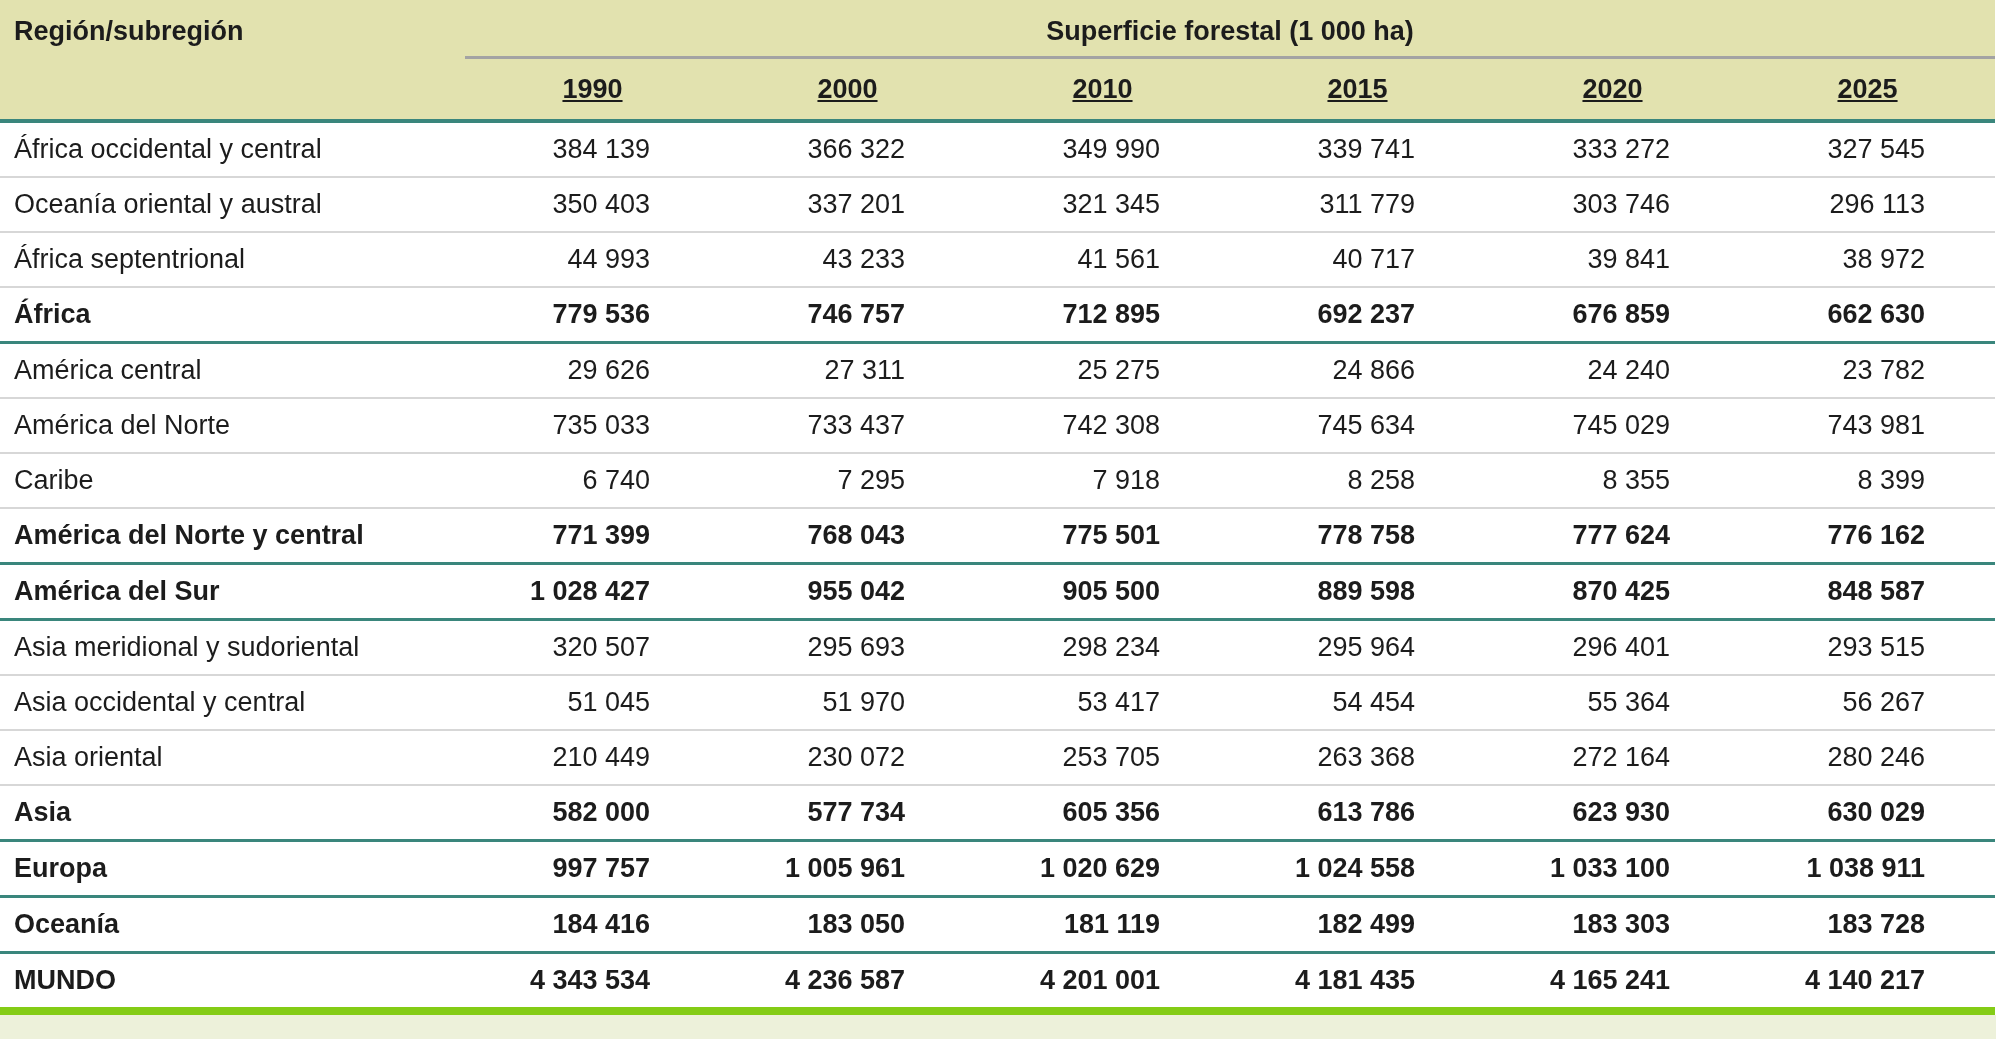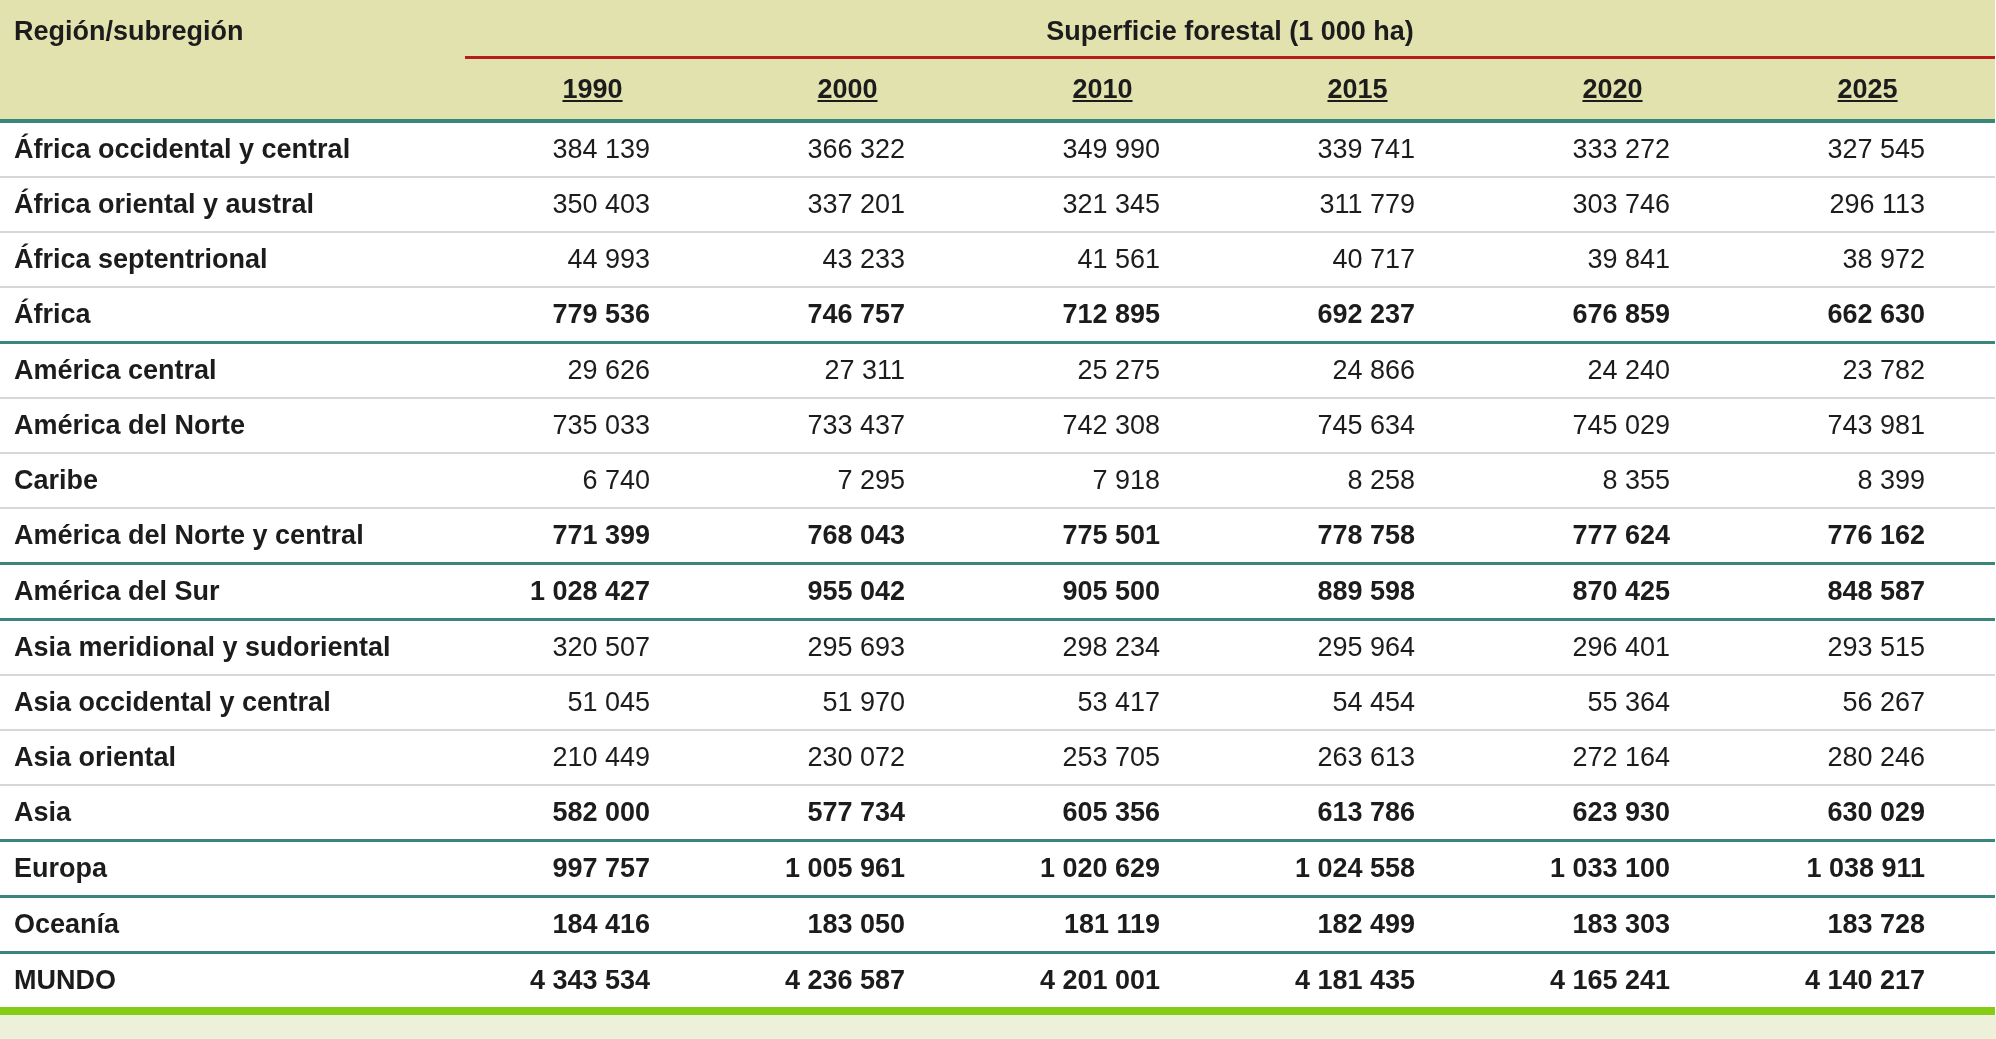--- a/index.html
+++ b/index.html
@@ -16,36 +16,36 @@
 
   thead th { background:#e2e2af; font-weight:bold; font-size:27px; }
   th.region-head {
     text-align:left; vertical-align:top;
     padding:16px 0 0 14px;
   }
   th.group-head {
     text-align:center; vertical-align:top;
     padding:16px 0 0 0;
     height:40px;
-    border-bottom:3px solid #b91c1c;
+    border-bottom:3px solid #a3a3a3;
   }
   th.year-head {
     text-align:center;
     height:58px;
     border-bottom:4px solid #3a867c;
     text-decoration:underline;
   }
   th.region-head { border-bottom:4px solid #3a867c; }
 
   tbody td {
     height:51px; font-size:27px;
     border-bottom:2px solid #d7d7d7;
     background:#ffffff;
   }
-  td.region { text-align:left; padding-left:14px;font-weight:bold; }
+  td.region { text-align:left; padding-left:14px; }
   td.val    { text-align:right; padding-right:70px; }
   tr.total-row td { font-weight:bold; border-bottom:3px solid #3a867c; }
   tbody tr:last-child td { border-bottom:8px solid #84cc16; }
 
   .footer-strip {
     width:1996px; height:34px;
     background:#edf1da;
   }
 </style>
 </head>
@@ -79,21 +79,21 @@
       <tr>
         <td class="region">África occidental y central</td>
         <td class="val">384 139</td>
         <td class="val">366 322</td>
         <td class="val">349 990</td>
         <td class="val">339 741</td>
         <td class="val">333 272</td>
         <td class="val">327 545</td>
       </tr>
       <tr>
-        <td class="region">África oriental y austral</td>
+        <td class="region">Oceanía oriental y austral</td>
         <td class="val">350 403</td>
         <td class="val">337 201</td>
         <td class="val">321 345</td>
         <td class="val">311 779</td>
         <td class="val">303 746</td>
         <td class="val">296 113</td>
       </tr>
       <tr>
         <td class="region">África septentrional</td>
         <td class="val">44 993</td>
@@ -173,21 +173,21 @@
         <td class="val">53 417</td>
         <td class="val">54 454</td>
         <td class="val">55 364</td>
         <td class="val">56 267</td>
       </tr>
       <tr>
         <td class="region">Asia oriental</td>
         <td class="val">210 449</td>
         <td class="val">230 072</td>
         <td class="val">253 705</td>
-        <td class="val">263 613</td>
+        <td class="val">263 368</td>
         <td class="val">272 164</td>
         <td class="val">280 246</td>
       </tr>
       <tr class="total-row">
         <td class="region">Asia</td>
         <td class="val">582 000</td>
         <td class="val">577 734</td>
         <td class="val">605 356</td>
         <td class="val">613 786</td>
         <td class="val">623 930</td>

